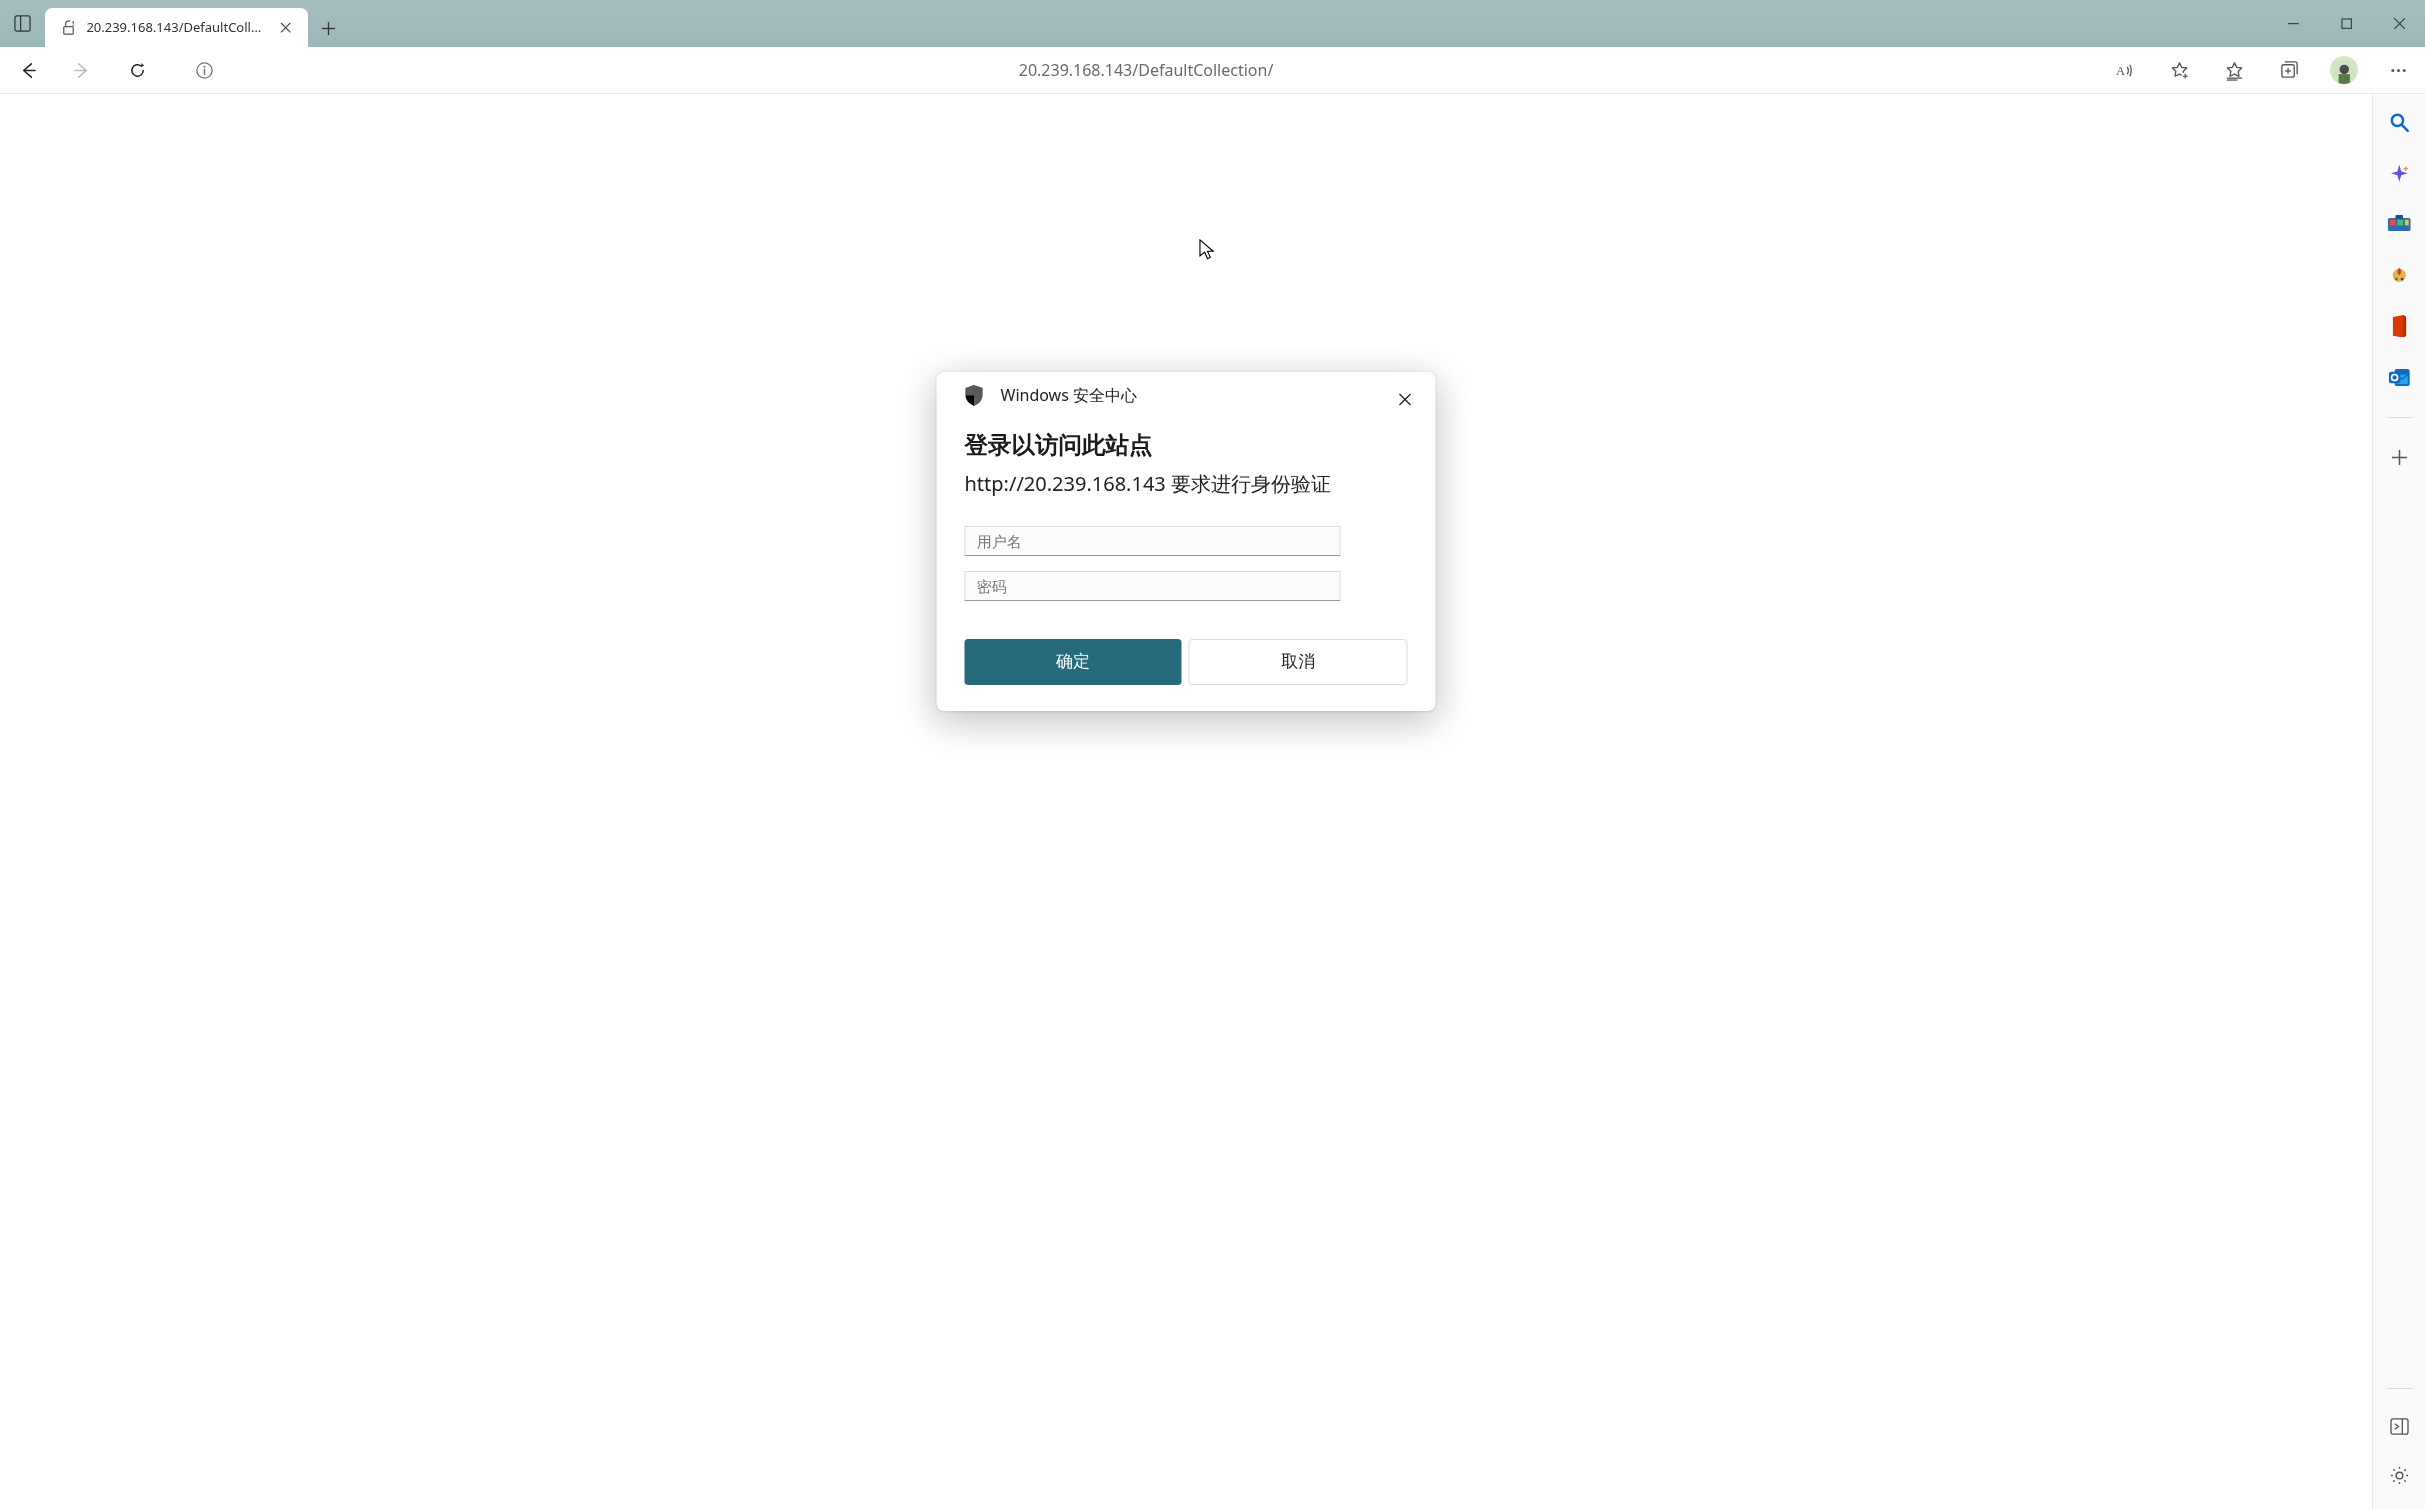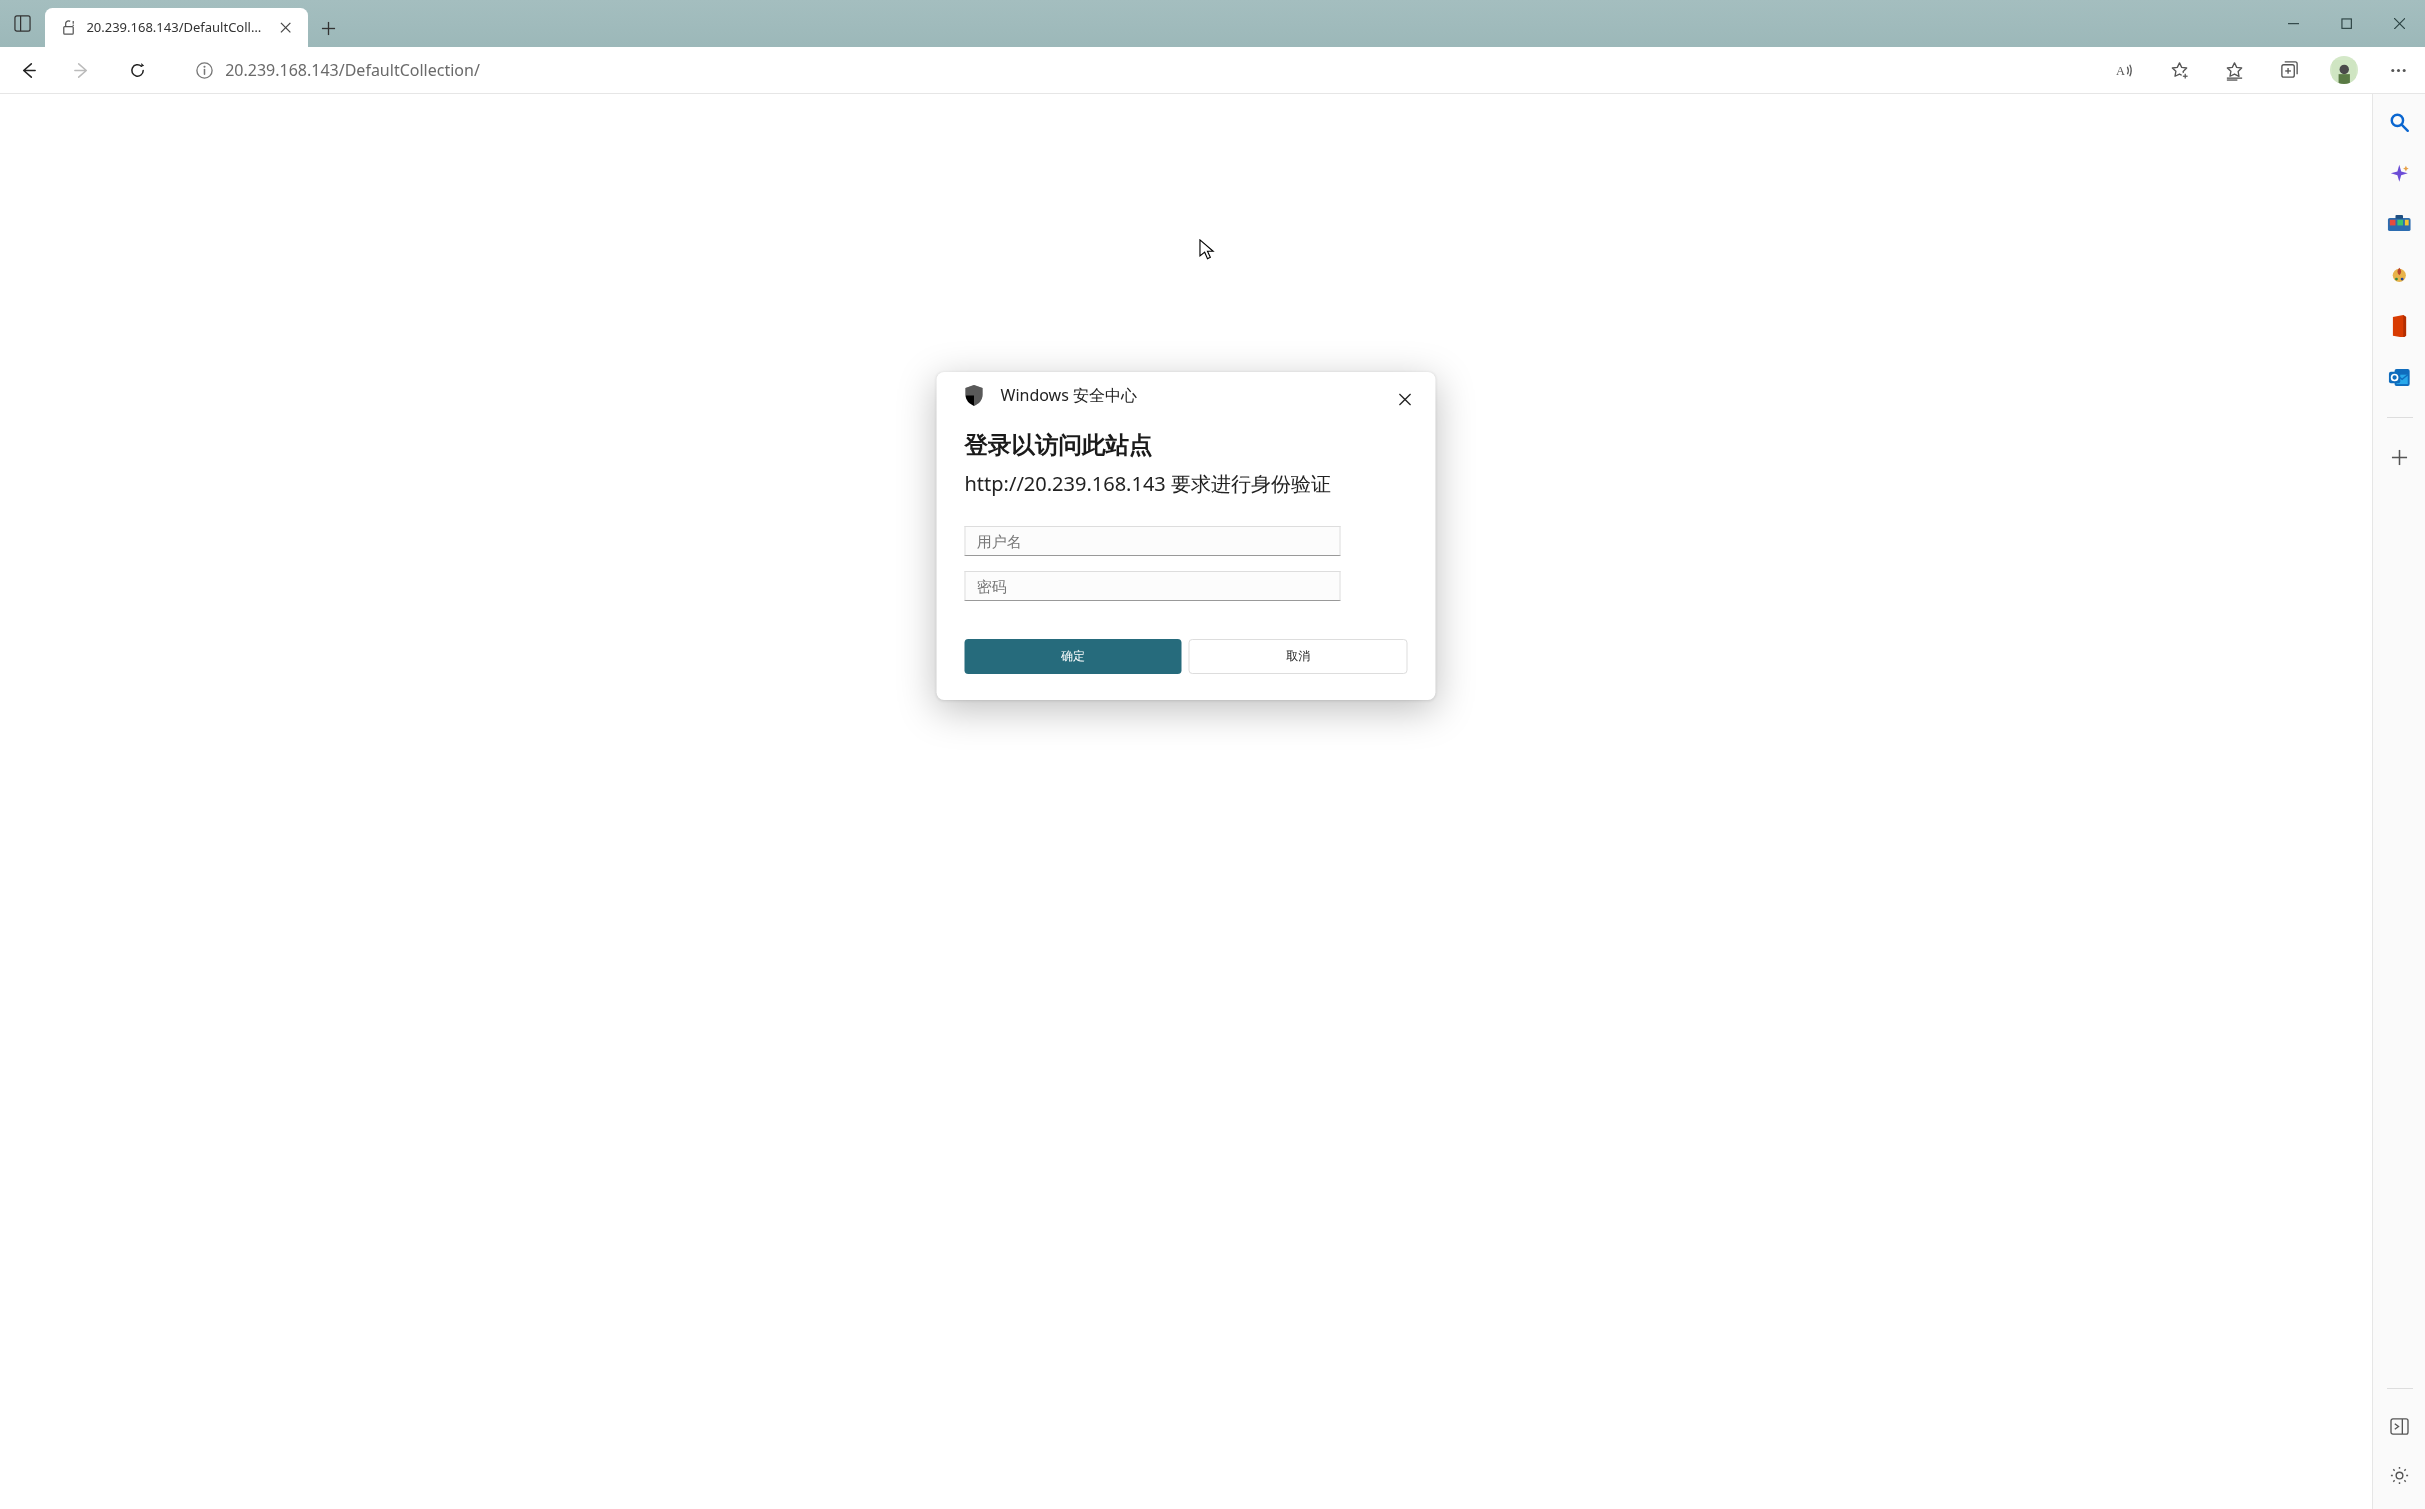--- a/index.html
+++ b/index.html
@@ -113,20 +113,21 @@
     
     
     .toolbar {
       height: 47px;
       background: #fff;
       border-bottom: 0.9px solid #e6e6e6;
       display: flex;
       align-items: center;
       padding: 0 7.5px;
       gap: 15px;
+      text-align: center;
     }
     
     .nav-btn {
       width: 40px;
       height: 40px;
       display: flex;
       align-items: center;
       justify-content: center;
       border-radius: 3.8px;
       cursor: pointer;
@@ -305,23 +306,23 @@
     }
     
     .dialog-buttons {
       display: flex;
       gap: 7.5px;
       margin-top: 22.6px;
     }
     
     .dbtn {
       flex: 1;
-      height: 35px;
+      height: 46px;
       border: none;
-      font-size: 12px;
+      font-size: 17px;
       cursor: pointer;
       border-radius: 3.8px;
     }
     
     .dbtn.primary {
       background: #266b7c;
       color: #fff;
     }
     
     .dbtn.secondary {

